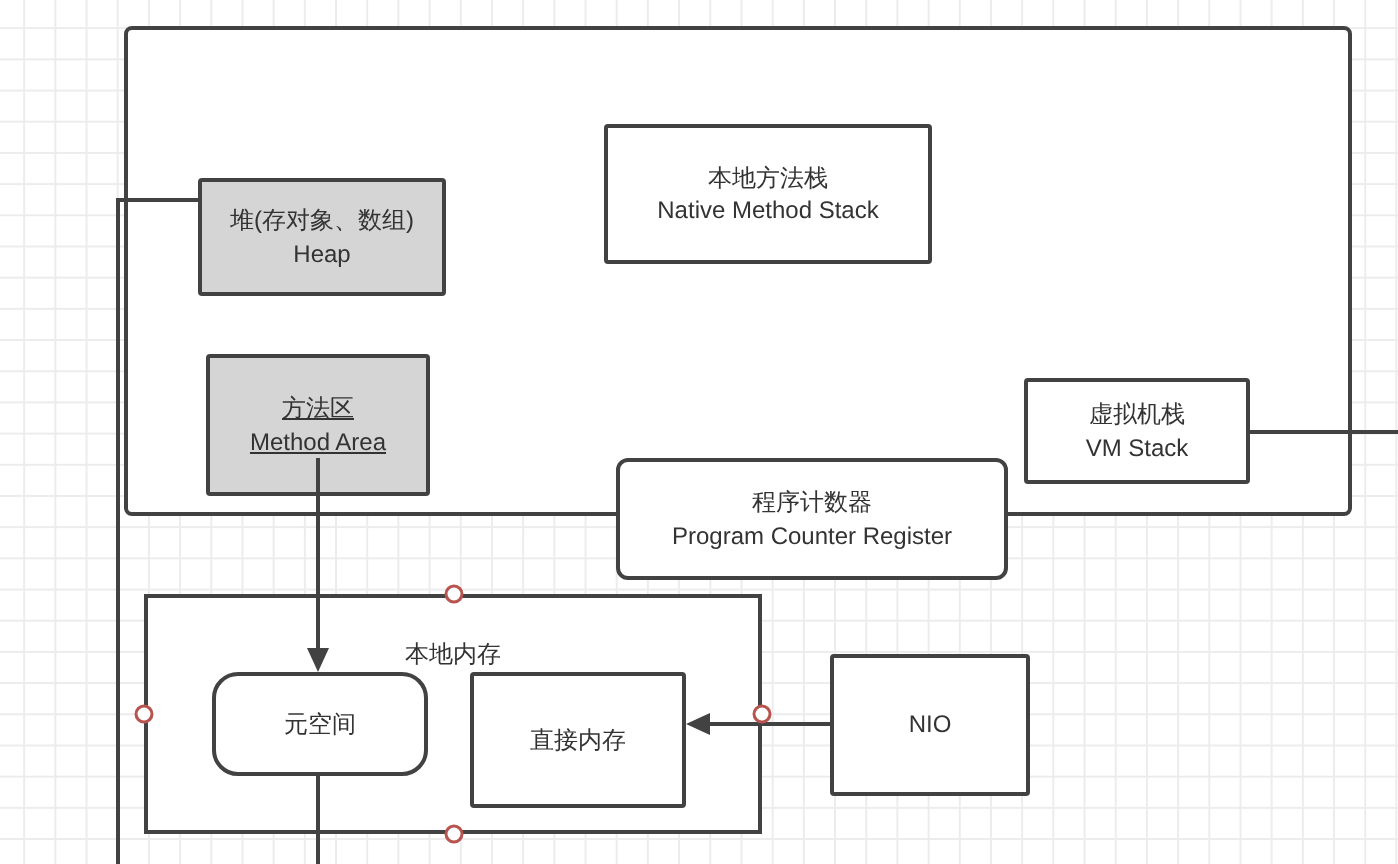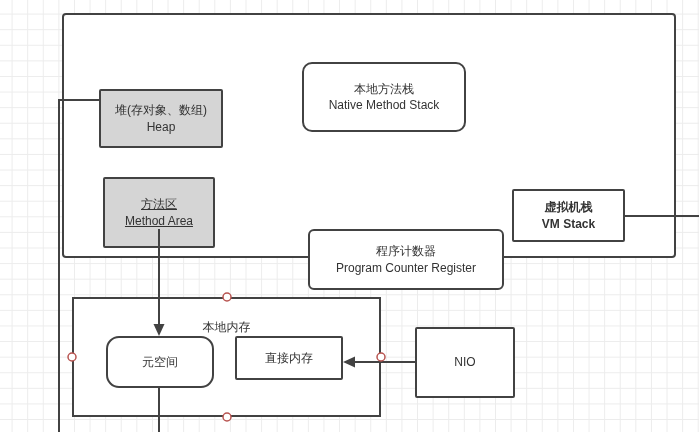--- a/index.html
+++ b/index.html
@@ -62,40 +62,40 @@
   <div class="node gray" style="left:99px;top:70px;width:124px;height:59px;">
     <span>堆(存对象、数组)</span>
     <span>Heap</span>
   </div>
 
   <div class="node gray" style="left:103px;top:158px;width:112px;height:71px;text-decoration:underline;">
     <span>方法区</span>
     <span>Method Area</span>
   </div>
 
-  <div class="node" style="left:302px;top:62px;width:164px;height:70px;border-radius:10px;">
+  <div class="node" style="left:302px;top:62px;width:164px;height:70px;">
     <span>本地方法栈</span>
     <span>Native Method Stack</span>
   </div>
 
   <div class="node rounded" style="left:308px;top:182px;width:196px;height:61px;margin-top:47px;">
     <span>程序计数器</span>
     <span>Program Counter Register</span>
   </div>
 
-  <div class="node" style="left:512px;top:189px;width:113px;height:53px;font-weight:bold;">
+  <div class="node" style="left:512px;top:189px;width:113px;height:53px;">
     <span>虚拟机栈</span>
     <span>VM Stack</span>
   </div>
 
   <div class="node" style="left:106px;top:336px;width:108px;height:52px;border-radius:13px;">
     <span>元空间</span>
   </div>
 
-  <div class="node" style="left:235px;top:336px;width:108px;height:44px;">
+  <div class="node" style="left:235px;top:336px;width:108px;height:68px;">
     <span>直接内存</span>
   </div>
 
   <div class="node" style="left:415px;top:327px;width:100px;height:71px;">
     <span>NIO</span>
   </div>
 
   <svg class="overlay" viewBox="0 0 699 432" xmlns="http://www.w3.org/2000/svg">
 
     <g>

